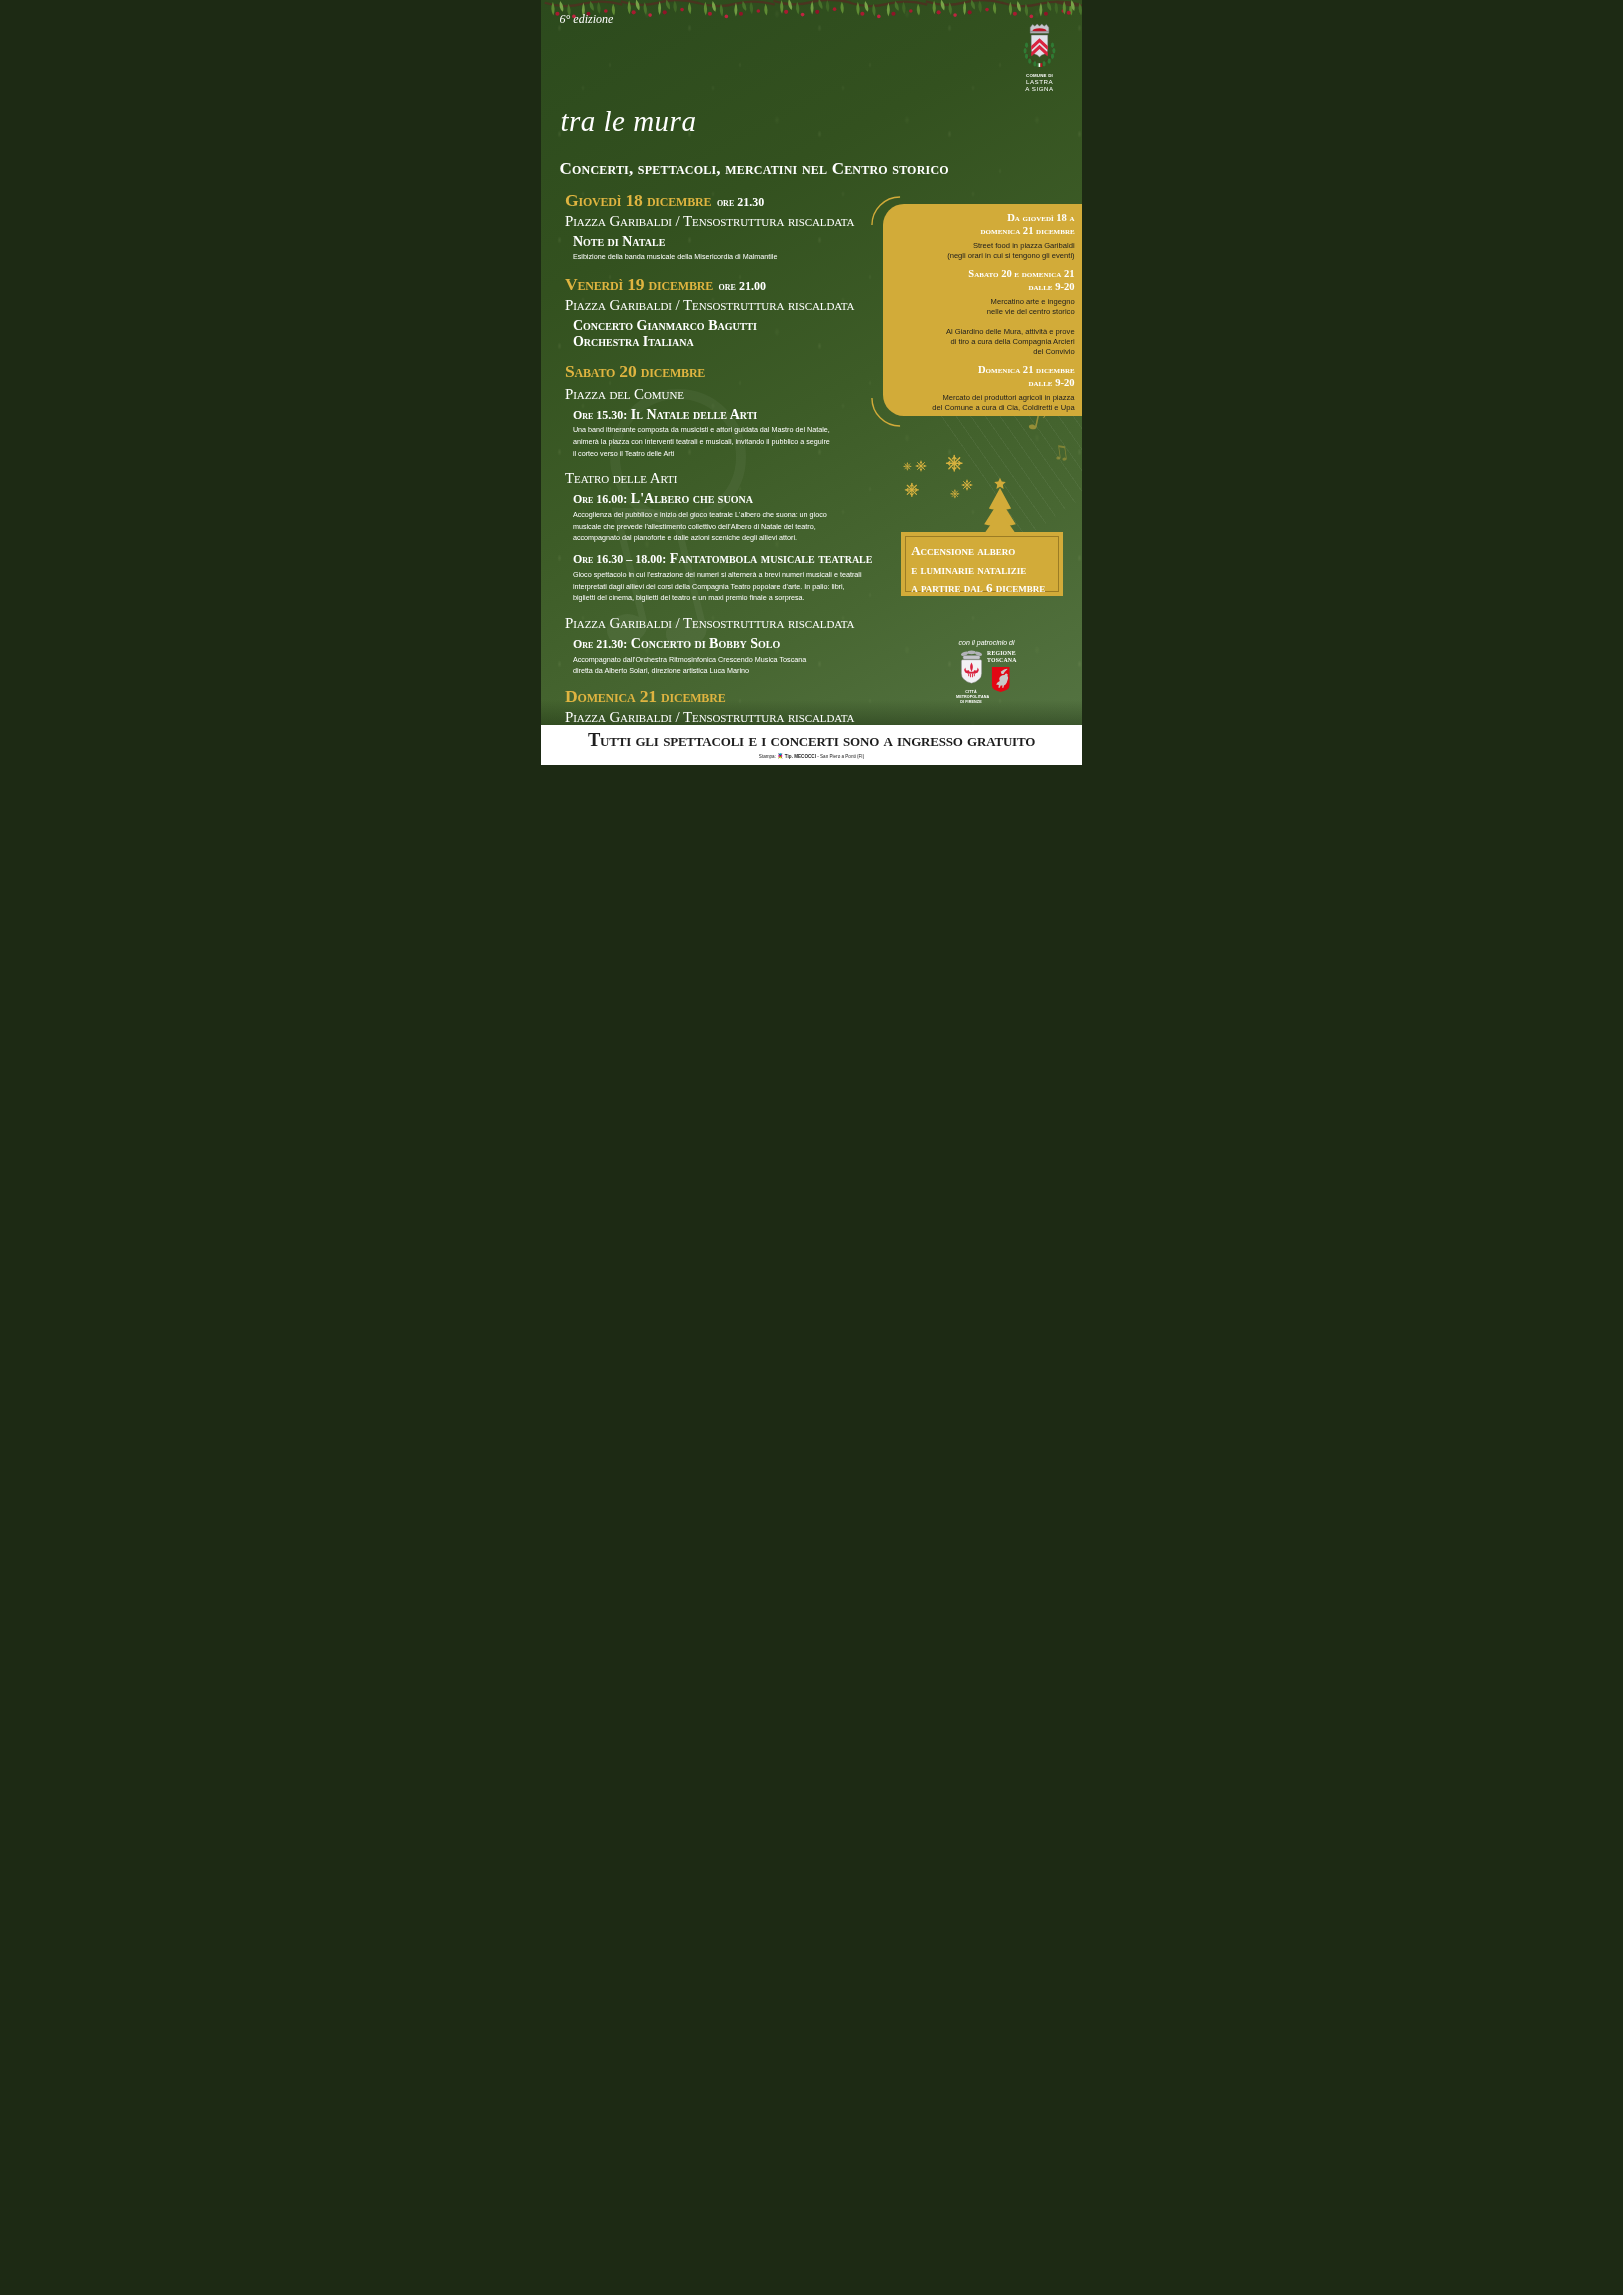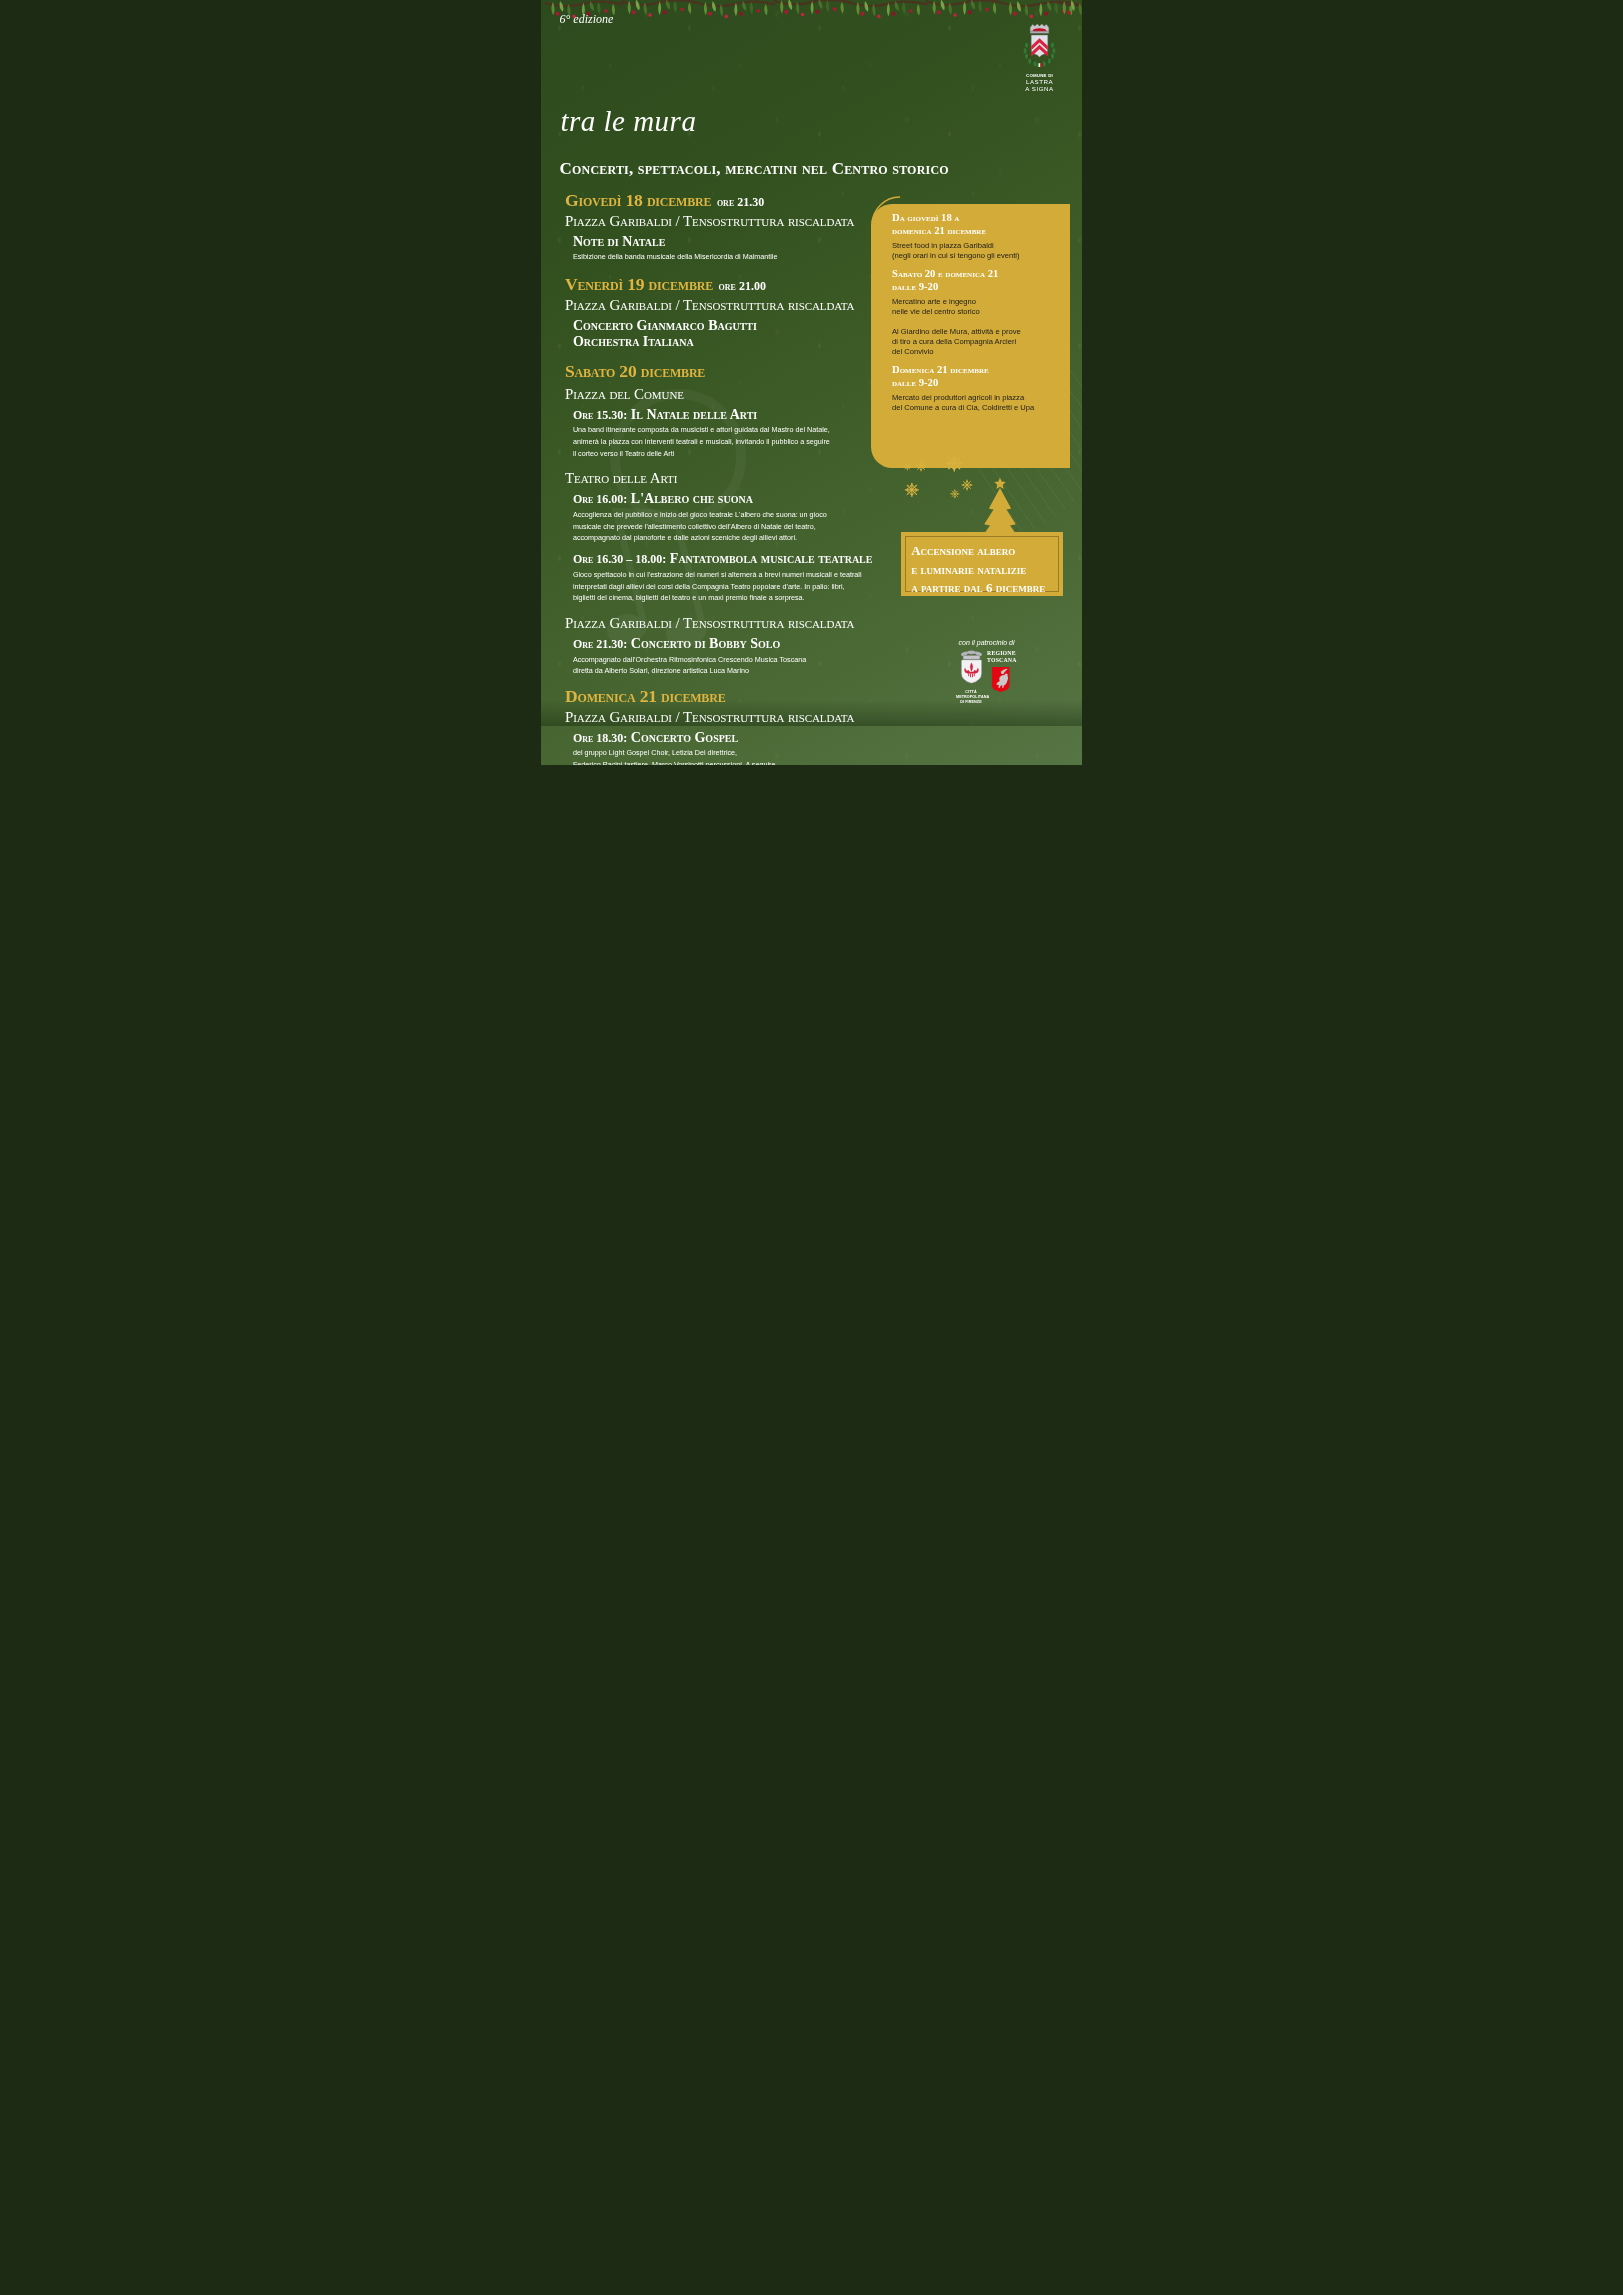--- a/index.html
+++ b/index.html
@@ -45,22 +45,22 @@
        line-height:1.08;margin-top:3.2px;letter-spacing:-0.1px;}
   .ev{margin-left:7.9px;}
   .ev-title{font-family:"Liberation Serif","DejaVu Serif",serif;font-variant:small-caps;font-weight:bold;
        font-size:14px;line-height:1.14;margin-top:4.6px;white-space:pre-line;}
   .ev-title .time{font-size:12px;}
   .nowrap{white-space:nowrap;}
   .desc{font-size:7.2px;line-height:1.62;margin-top:1.9px;white-space:pre-line;}
   .mt1{margin-top:13px;} .mt2{margin-top:11px;}
 
   
-  .side-box{position:absolute;left:330px;top:204px;width:199px;height:264px;background:#d2ab39;
-    border-top-left-radius:21px;border-bottom-left-radius:21px;}
+  .side-box{position:absolute;left:342px;top:204px;width:199px;height:212px;background:#d2ab39;
+    border-top-left-radius:21px;border-bottom-left-radius:21px;text-align:right;}
   .side-box .inner{padding:8.3px 7.4px 0 21px;}
   .sb-h{font-family:"Liberation Serif","DejaVu Serif",serif;font-variant:small-caps;font-weight:bold;
     color:#fff;font-size:10.6px;line-height:1.22;white-space:pre-line;}
   .sb-p{color:#1d1d1d;font-size:7.6px;line-height:1.28;margin-top:2.8px;white-space:pre-line;}
   .sb-gap1{margin-top:7.9px;} .sb-gap2{margin-top:11px;}
   .arc{position:absolute;width:30px;height:30px;fill:none;stroke:#d2ab39;stroke-width:3;}
 
   
   .tree{position:absolute;left:431px;top:476px;}
   .flake{position:absolute;}
@@ -360,14 +360,29 @@
     <svg width="19.4" height="27" viewBox="0 0 42 58" style="margin-top:1.9px">
       <path d="M2 2 h38 v40 q0 10 -19 14 q-19 -4 -19 -14z" fill="#e30613"></path>
       <g fill="#c9c9c9">
         <path d="M21 12 q9 -7 15 -6 q-7 6 -9 11 l-4 0z"></path>
         <path d="M11 40 q2 -6 8 -8 q-3 -6 2 -10 q3 -3 8 -3 q2 -3 5 -3 l3 3 -2 2 q3 2 2 6 l-3 9 q-2 5 -6 6 l-1 5 -3 0 1 -5 -4 0 -2 5 -3 0 1 -6 q-4 -1 -6 -1z"></path>
       </g>
     </svg>
   </div>
 
   
+  <div class="banner">
+    <div class="banner-text">Tutti gli spettacoli e i concerti sono a ingresso gratuito</div>
+    <div class="printline">
+      <span>Stampa:</span>
+      <svg width="4.6" height="5.6" viewBox="0 0 10 12">
+        <path d="M5 0 L9 3 5 6 1 3z" fill="#00aeef"></path>
+        <path d="M5 6 L9 9 5 12 1 9z" fill="#fff200"></path>
+        <path d="M1 3 L5 6 1 9z" fill="#ec008c"></path>
+        <path d="M9 3 L5 6 9 9z" fill="#ec008c"></path>
+        <path d="M1 0 C4 5 6 7 9 12 M9 0 C6 5 4 7 1 12" stroke="#111" stroke-width="1" fill="none"></path>
+      </svg>
+      <b>Tip. MECOCCI</b>
+      <span>- San Piero a Ponti (FI)</span>
+    </div>
+  </div>
 </div>
 
 
 </body></html>

